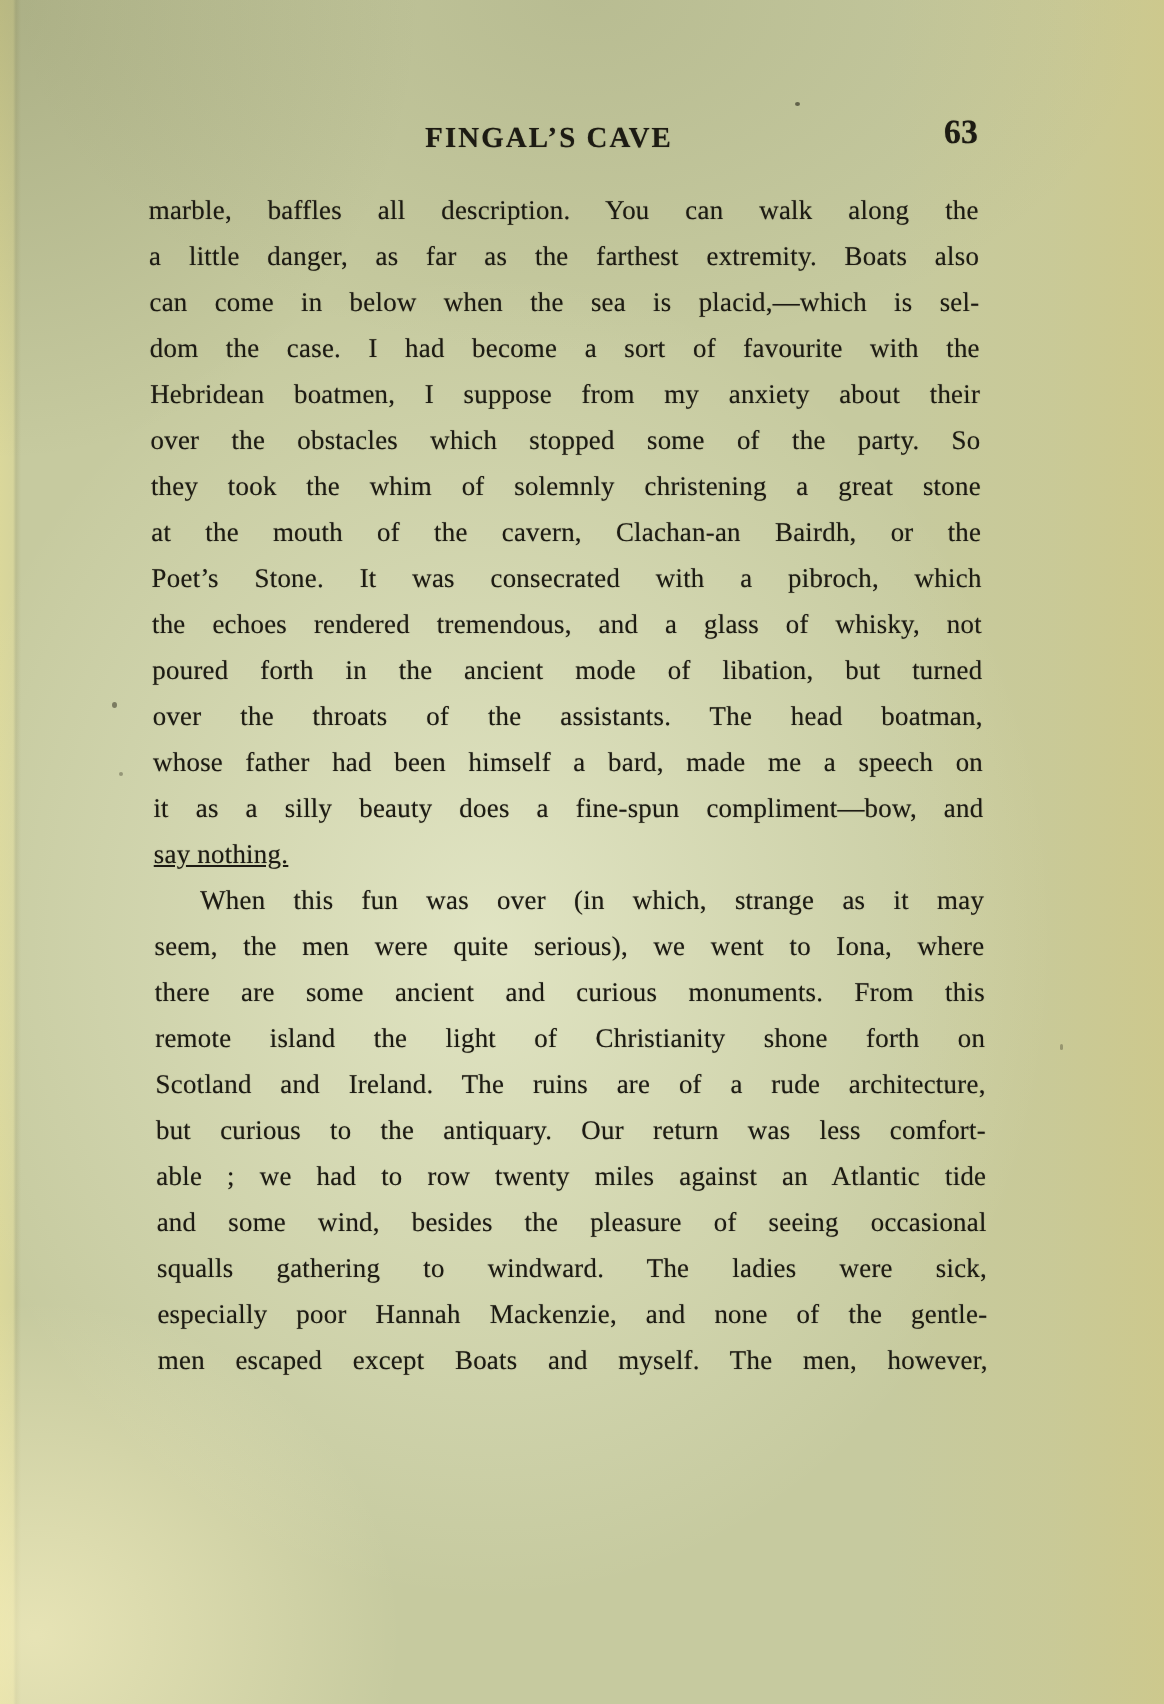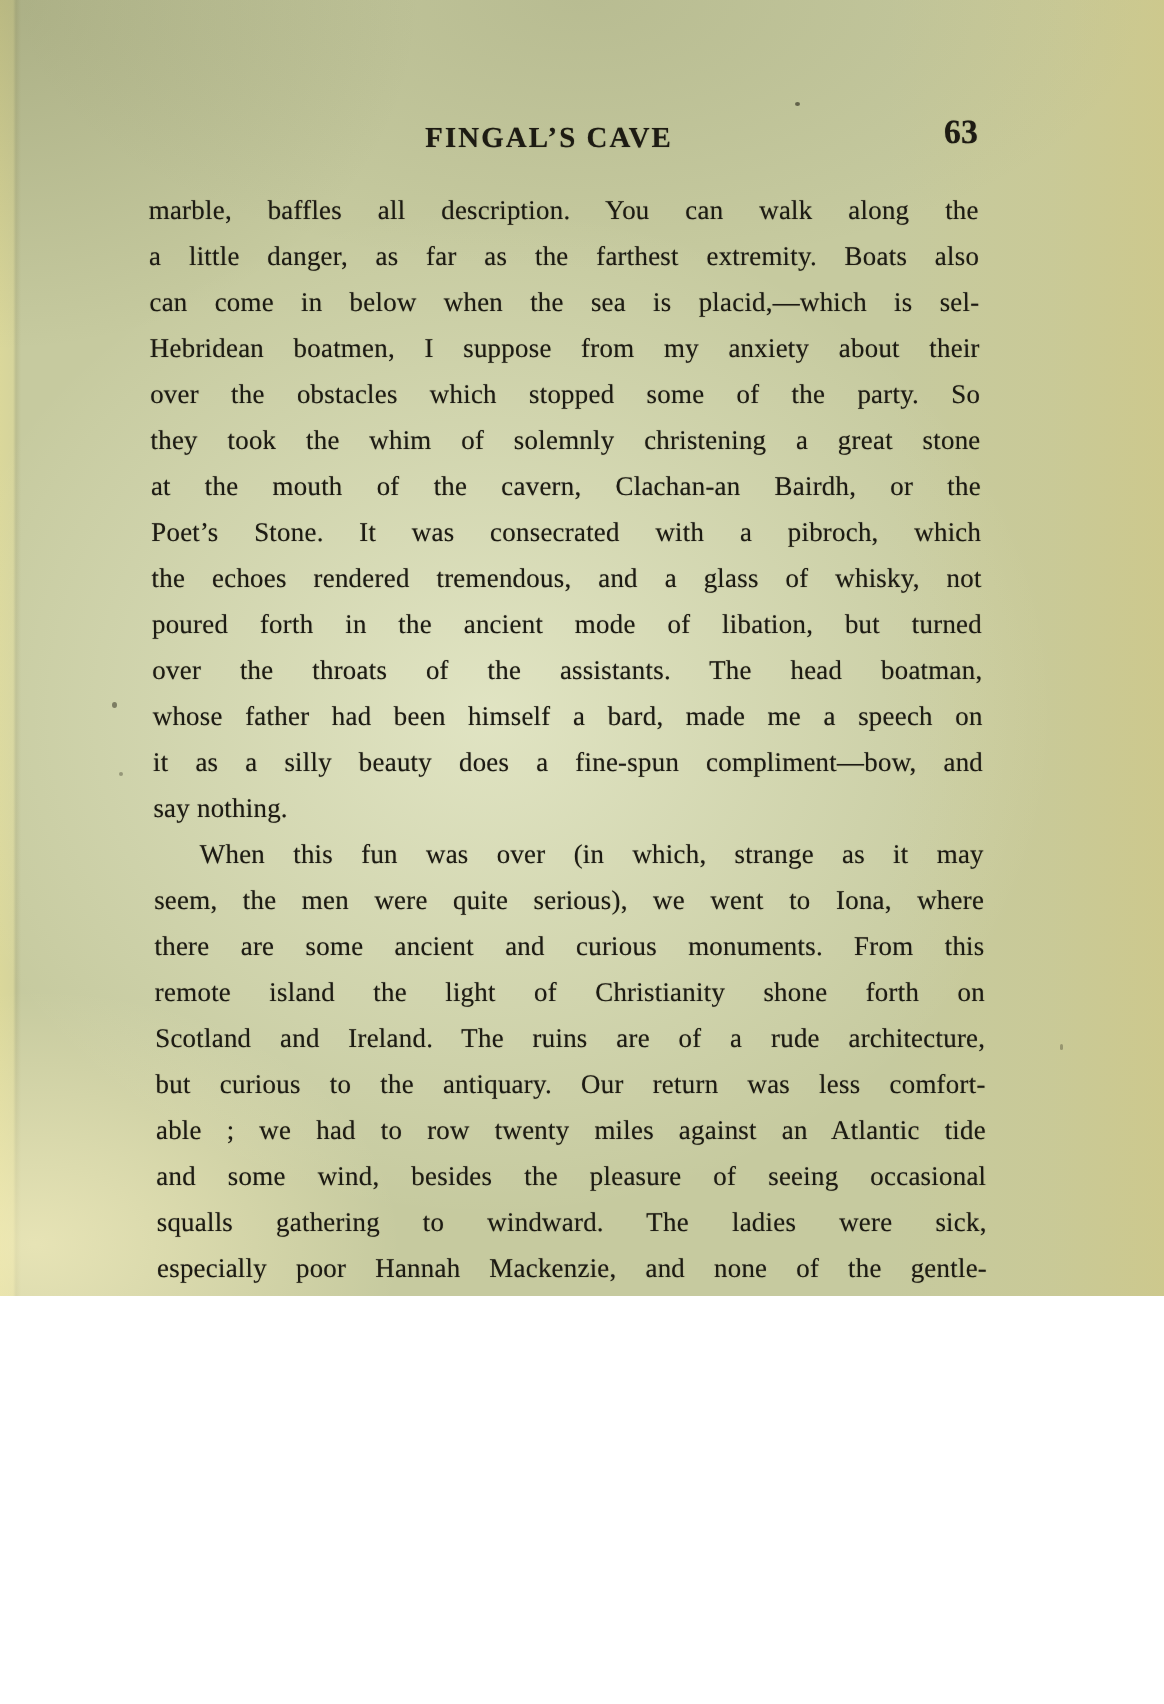--- a/index.html
+++ b/index.html
@@ -1,21 +1,21 @@
 <!DOCTYPE html>
 <html style="--paper: #c6ca9f; --ink: #1d1b13;"><head>
 <meta charset="utf-8">
 <style>
   html,body{margin:0;padding:0;}
   body{
     width:1164px;height:1704px;overflow:hidden;
     font-family:"Liberation Serif","DejaVu Serif",serif;
   }
   .page{
-    position:relative;width:1164px;height:1296px;overflow:hidden;
+    position:relative;width:1164px;height:1704px;overflow:hidden;
     background-color:var(--paper,#c6ca9f);
     background-image:
       radial-gradient(75% 60% at 42% 55%, rgba(246,249,224,0.55) 0%, rgba(246,249,224,0) 65%),
       radial-gradient(45% 28% at 3% 96%, rgba(252,244,196,0.60) 0%, rgba(252,244,196,0) 70%),
       linear-gradient(to left, rgba(216,198,112,0.38) 0%, rgba(216,198,112,0.16) 10%, rgba(216,198,112,0) 24%),
       radial-gradient(60% 45% at 0% 0%, rgba(94,99,60,0.26) 0%, rgba(94,99,60,0) 60%),
       radial-gradient(70% 30% at 50% 0%, rgba(100,104,66,0.14) 0%, rgba(100,104,66,0) 70%),
       linear-gradient(to right, rgba(238,228,150,0.50) 0px, rgba(238,228,150,0.40) 13px, rgba(150,145,90,0.22) 16px, rgba(150,145,90,0) 21px);
   }
   .content{
@@ -34,21 +34,21 @@
     font-weight:bold;font-size:34px;line-height:40px;
     text-shadow:0 0 1px rgba(30,28,18,0.5);
   }
   .body-text{position:absolute;top:187px;left:0;width:830px;}
   .line{
     font-size:27px;line-height:46px;height:46px;white-space:normal;
     text-align:justify;text-align-last:justify;
     text-shadow:0 0 1px rgba(32,30,20,0.5);
     letter-spacing:0.2px;
   }
-  .line.last-left{text-align-last:left;}
+  .line.last-left{text-align-last:left;text-decoration:underline;}
   .line.indent{text-indent:46px;}
   .speck{position:absolute;border-radius:50%;background:rgba(48,46,32,0.65);}
   .speck.s1{left:795px;top:102px;width:5px;height:4px;}
   .speck.s2{left:112px;top:702px;width:5px;height:6px;opacity:.8;}
   .speck.s3{left:119px;top:772px;width:4px;height:4px;opacity:.55;}
   .speck.s4{left:1060px;top:1044px;width:3px;height:6px;opacity:.5;border-radius:2px;}
 </style>
 </head>
 <body>
 
@@ -56,20 +56,21 @@
   <div class="content">
     <div class="running-header">
       <span class="title">FINGAL’S CAVE</span>
       <span class="pagenum">63</span>
     </div>
     <div class="body-text">
         <div>
           <div class="line">marble, baffles all description.  You can walk along the</div>
           <div class="line">a little danger, as far as the farthest extremity.  Boats also</div>
           <div class="line">can come in below when the sea is placid,—which is sel-</div>
+          <div class="line">dom the case.  I had become a sort of favourite with the</div>
           <div class="line">Hebridean boatmen, I suppose from my anxiety about their</div>
           <div class="line">over the obstacles which stopped some of the party.  So</div>
           <div class="line">they took the whim of solemnly christening a great stone</div>
           <div class="line">at the mouth of the cavern, Clachan-an Bairdh, or the</div>
           <div class="line">Poet’s Stone.  It was consecrated with a pibroch, which</div>
           <div class="line">the echoes rendered tremendous, and a glass of whisky, not</div>
           <div class="line">poured forth in the ancient mode of libation, but turned</div>
           <div class="line">over the throats of the assistants.  The head boatman,</div>
           <div class="line">whose father had been himself a bard, made me a speech on</div>
           <div class="line">it as a silly beauty does a fine-spun compliment—bow, and</div>

